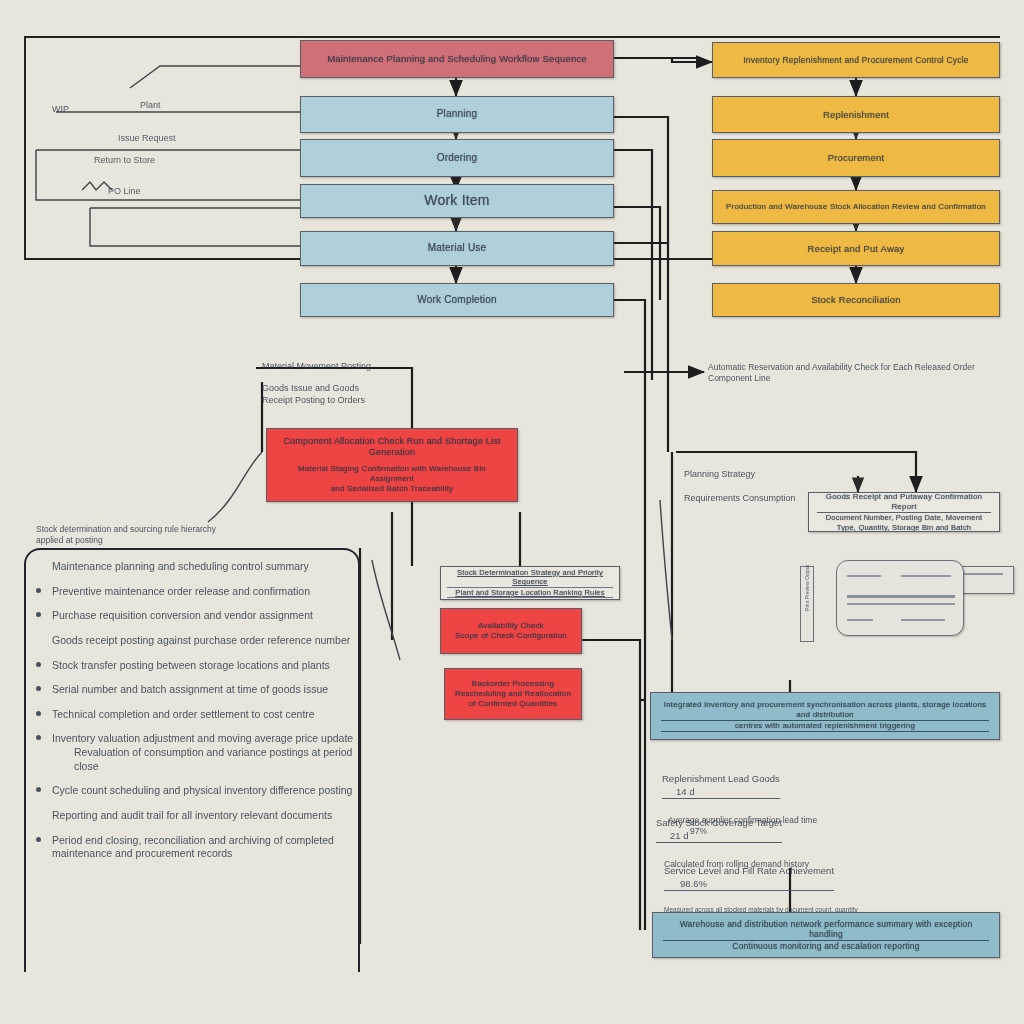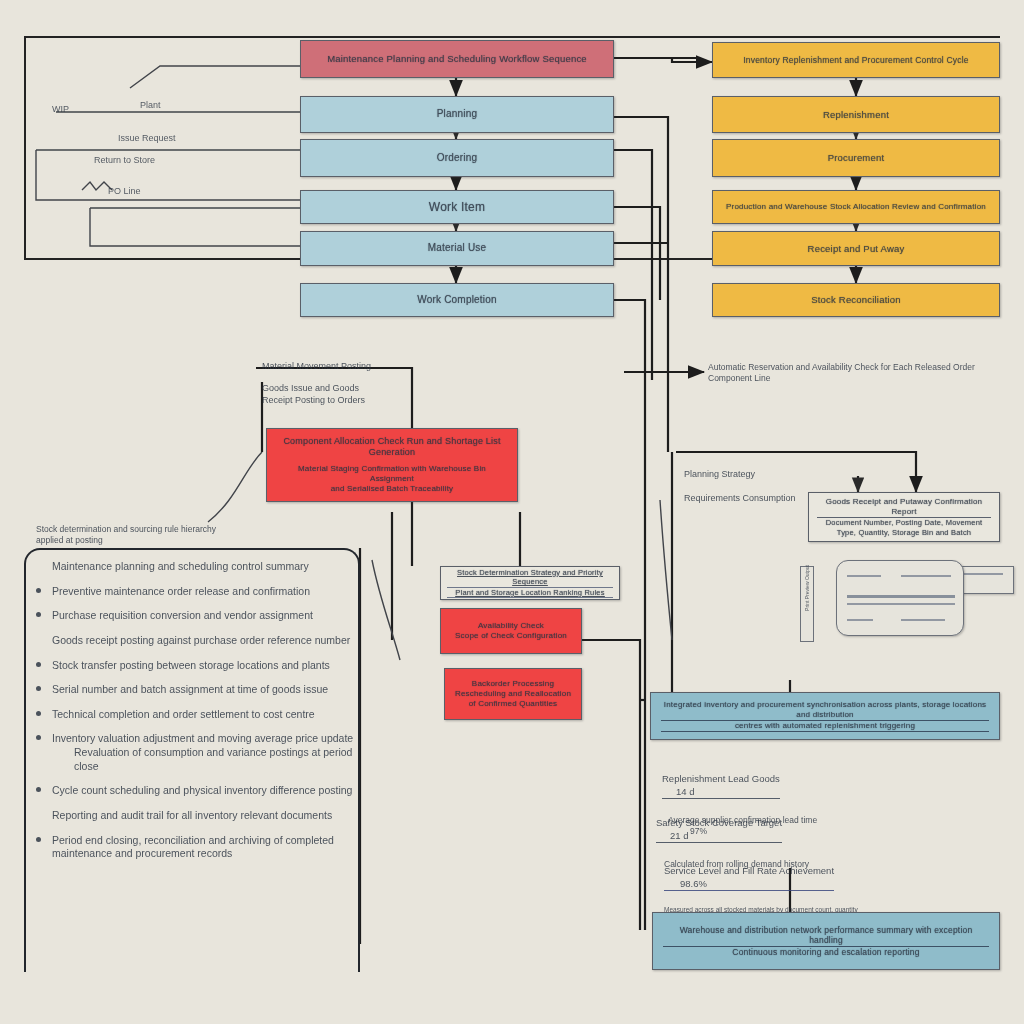--- a/index.html
+++ b/index.html
@@ -203,21 +203,21 @@
   </div>
 
   <div class="node blue" style="left:300px;top:96px;width:314px;height:37px;font-size:10px;">
     <span class="txt">Planning</span>
   </div>
 
   <div class="node blue" style="left:300px;top:139px;width:314px;height:38px;font-size:10px;">
     <span class="txt">Ordering</span>
   </div>
 
-  <div class="node blue" style="left:300px;top:190px;width:314px;height:34px;font-size:12px;">
+  <div class="node blue" style="left:300px;top:184px;width:314px;height:34px;font-size:14px;">
     <span class="txt">Work Item</span>
   </div>
 
   <div class="node blue" style="left:300px;top:231px;width:314px;height:35px;font-size:10px;">
     <span class="txt">Material Use</span>
   </div>
 
   <div class="node blue" style="left:300px;top:283px;width:314px;height:34px;font-size:10px;">
     <span class="txt">Work Completion</span>
   </div>
@@ -294,21 +294,21 @@
     <span class="txt" style="text-align:center;">Availability Check</span>
     <span class="txt" style="text-align:center;">Scope of Check Configuration</span>
   </div>
 
   <div class="node grey multi" style="left:444px;top:668px;width:138px;height:52px;font-size:8px;padding:5px 6px;align-items:center;">
     <span class="txt" style="text-align:center;">Backorder Processing</span>
     <span class="txt" style="text-align:center;">Rescheduling and Reallocation</span>
     <span class="txt" style="text-align:center;">of Confirmed Quantities</span>
   </div>
 
-  <div class="node paper multi" style="left:808px;top:492px;width:192px;height:50px;font-size:8px;padding:16px 8px;">
+  <div class="node paper multi" style="left:808px;top:492px;width:192px;height:40px;font-size:8px;padding:16px 8px;">
     <span class="txt" style="border-bottom:1px solid #3d4656;">Goods Receipt and Putaway Confirmation Report</span>
     <span class="txt" style="text-align:center;font-size:7.5px;">Document Number, Posting Date, Movement</span>
     <span class="txt" style="text-align:center;font-size:7.5px;">Type, Quantity, Storage Bin and Batch</span>
   </div>
 
   <div id="doc-side">
     <span class="vtxt">Print Preview Output</span>
   </div>
 
   <div id="doc-stack">
@@ -358,18 +358,18 @@
         <span>Service Level and Fill Rate Achievement</span>
         <span style="margin-left:16px;">98.6%</span>
       </div>
       <div class="anno" style="position:relative;left:0;top:6px;font-size:6.5px;width:200px;">
         <span>Measured across all stocked materials by document count, quantity and value</span>
       </div>
     </div>
 
   </div>
 
-  <div class="node blue2 multi" style="left:652px;top:912px;width:348px;height:58px;font-size:8.5px;padding:6px 10px;">
+  <div class="node blue2 multi" style="left:652px;top:912px;width:348px;height:46px;font-size:8.5px;padding:6px 10px;">
     <span class="txt" style="border-bottom:1px solid #2c3a50;">Warehouse and distribution network performance summary with exception handling</span>
     <span class="txt">Continuous monitoring and escalation reporting</span>
   </div>
 
 </div>
 
 </body></html>

